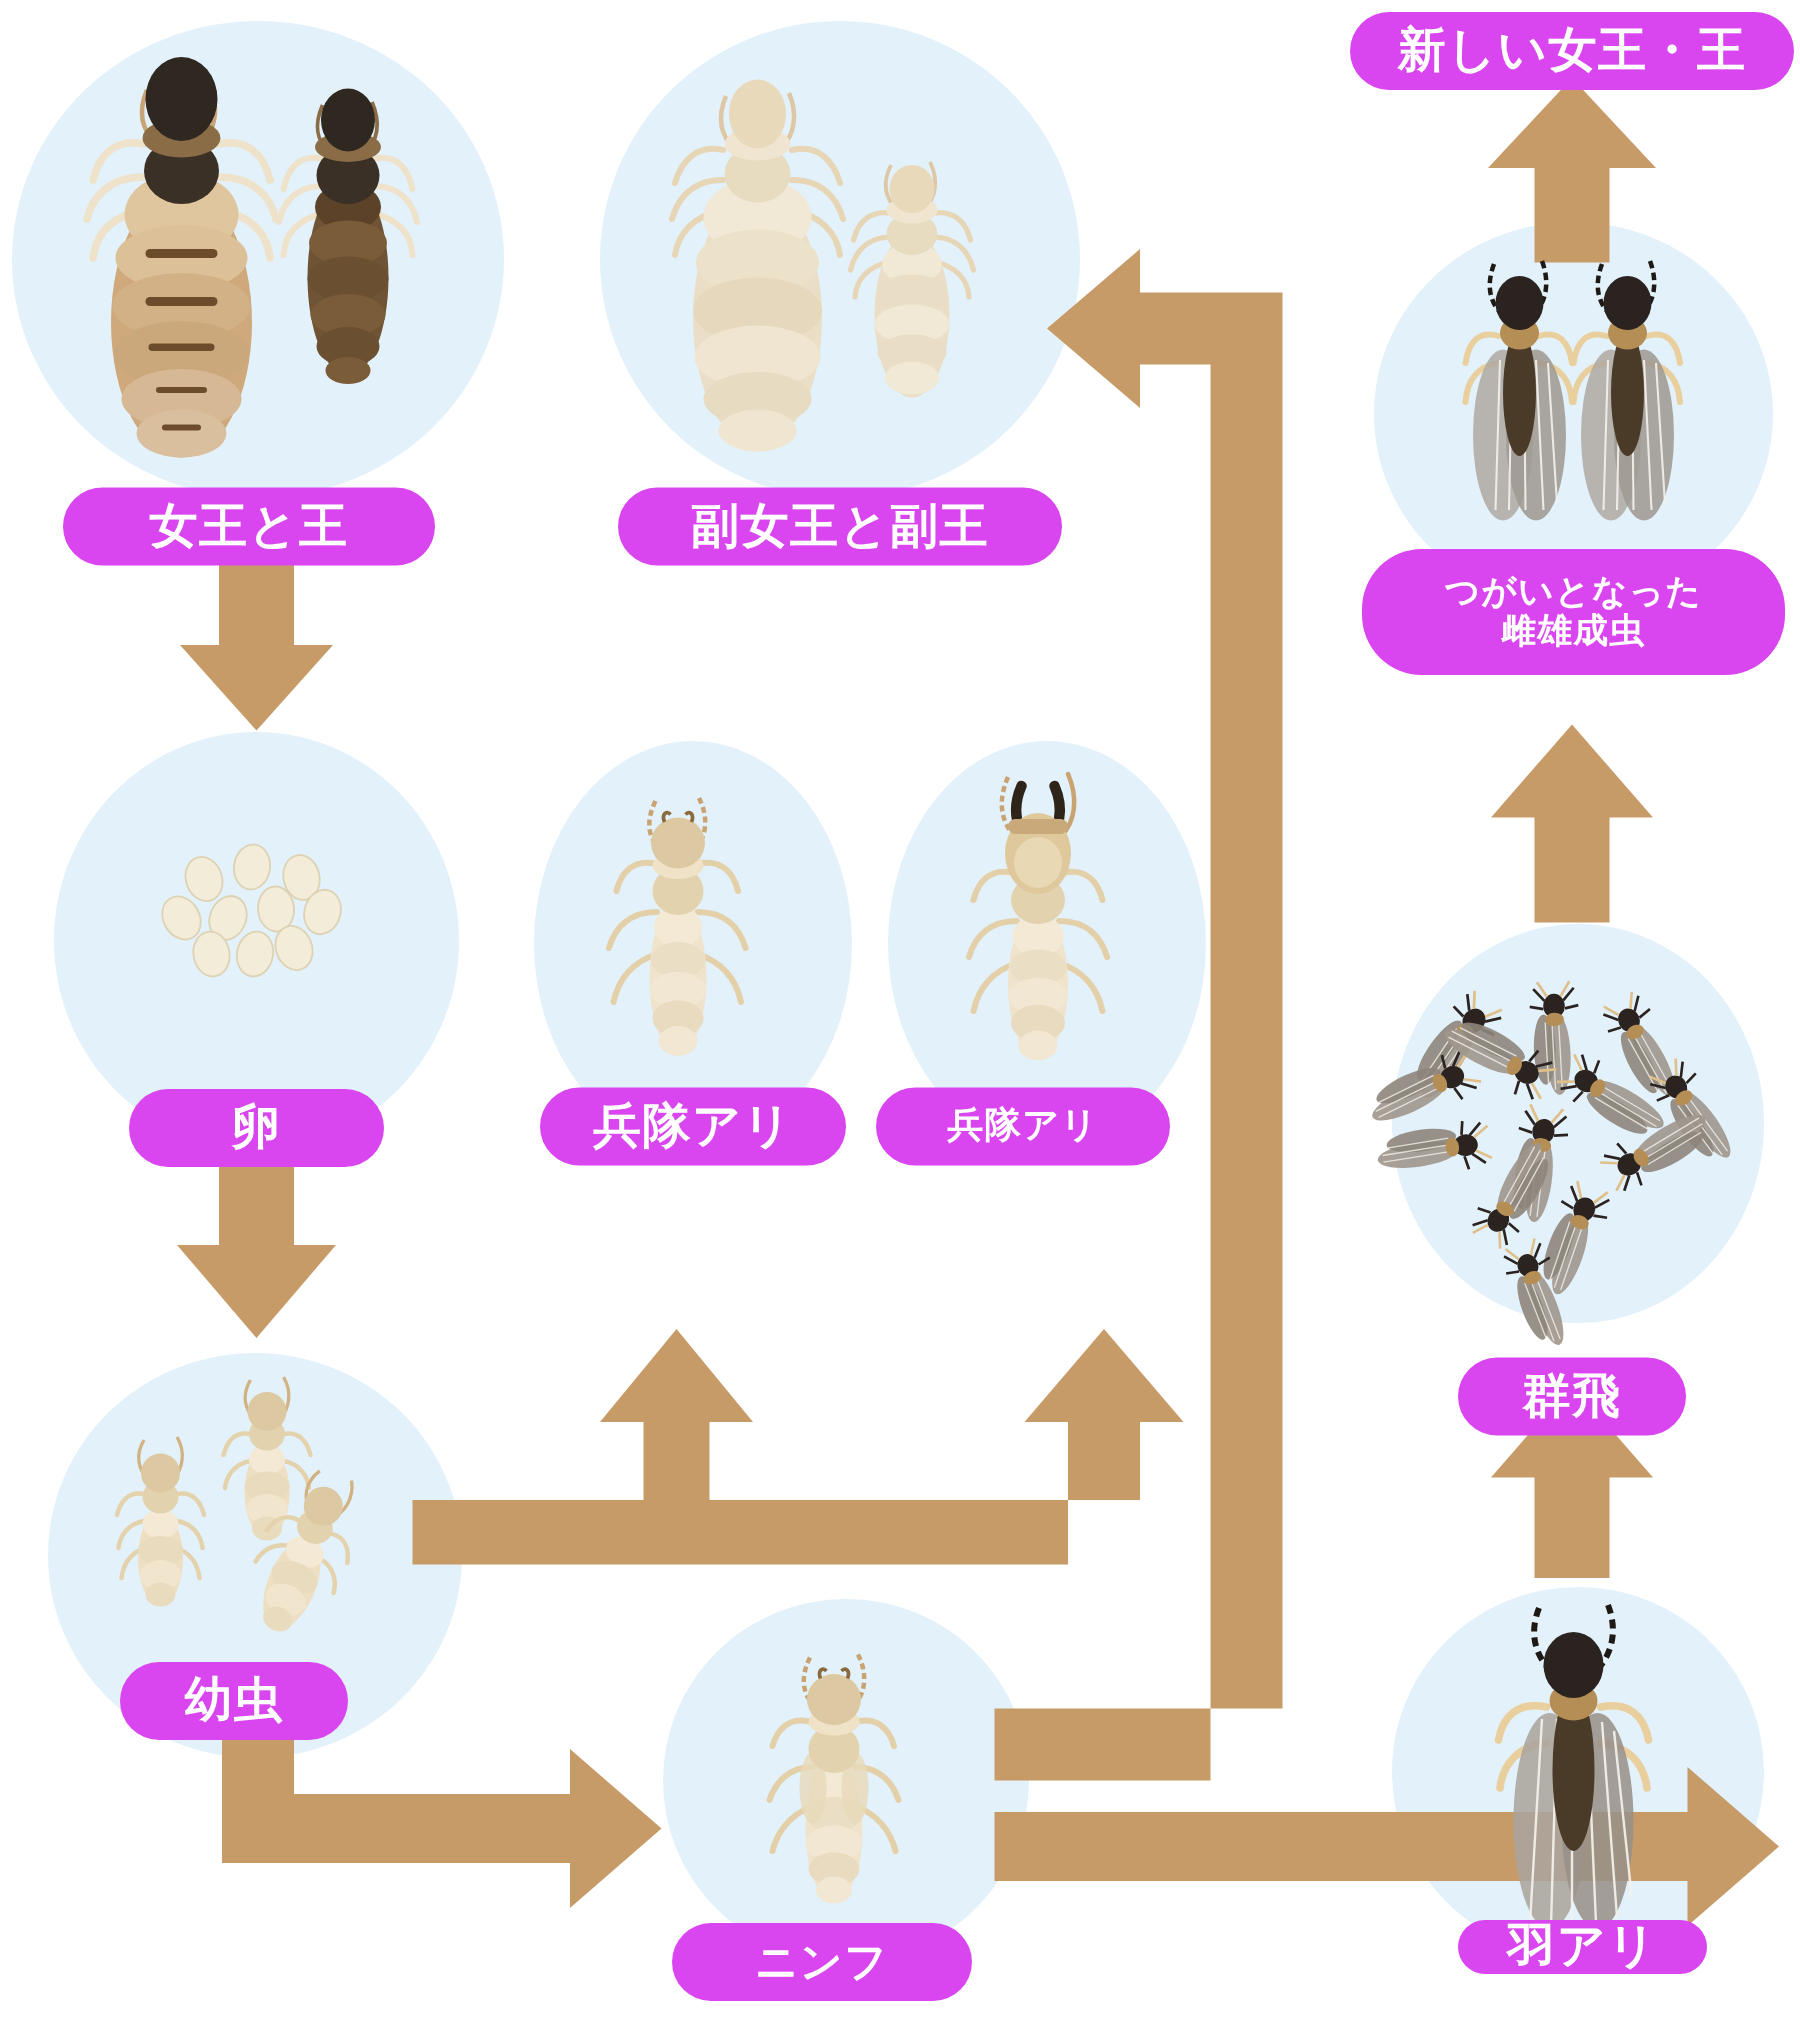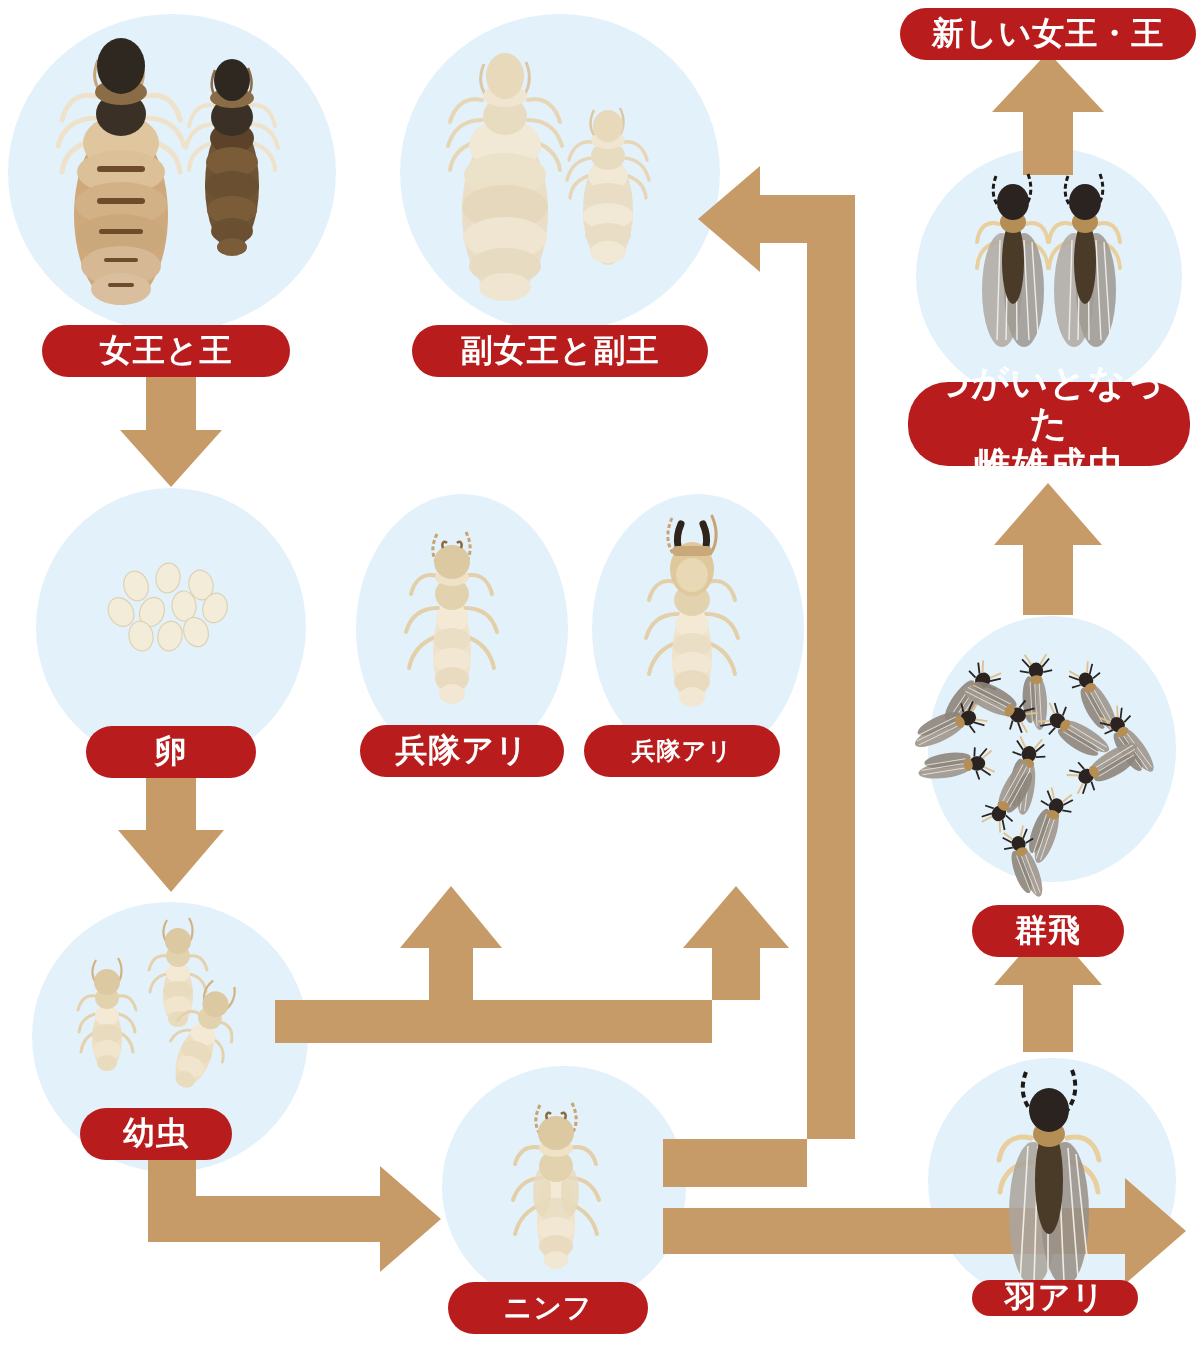--- a/index.html
+++ b/index.html
@@ -19,21 +19,21 @@
     left: 0; top: 0;
     width: 1200px; height: 1362px;
   }
   .bubble {
     position: absolute;
     background: #e3f1fb;
     border-radius: 50%;
   }
   .badge {
     position: absolute;
-    background: #b91c1c;
+    background: #d946ef;
     color: #ffffff;
     border-radius: 40px;
     font-weight: bold;
     letter-spacing: 1px;
     display: flex;
     align-items: center;
     justify-content: center;
     text-align: center;
     line-height: 1.12;
     white-space: pre-line;
@@ -205,21 +205,21 @@
       <path d="M1071,242 C1057,244 1050,254 1049,268" stroke="#e8cf9d" stroke-width="4" fill="none" stroke-linecap="round"></path>
       <path d="M1098,242 C1112,244 1119,254 1120,268" stroke="#e8cf9d" stroke-width="4" fill="none" stroke-linecap="round"></path>
       <ellipse cx="1074" cy="290" rx="20" ry="57" fill="#b0aaa3" opacity="0.86"></ellipse>
       <ellipse cx="1096" cy="290" rx="20" ry="57" fill="#9e9890" opacity="0.86"></ellipse>
       <path d="M1072,240 L1069,340 M1080,240 L1078,340 M1088,240 L1089,340 M1096,240 L1101,340 M1104,242 L1110,336" stroke="#f4f1ec" stroke-width="1.4" fill="none" opacity="0.9"></path>
       <ellipse cx="1085" cy="262" rx="11" ry="42" fill="#4a3a28"></ellipse>
       <ellipse cx="1085" cy="222" rx="13" ry="11" fill="#b58e56"></ellipse>
       <ellipse cx="1085" cy="202" rx="16" ry="18" fill="#2b2320"></ellipse>
     </g>
   </svg>
-  <div class="badge" style="left:908px; top:382px; width:282px; height:84px; font-size:37px;">つがいとなった
+  <div class="badge" style="left:908px; top:366px; width:282px; height:84px; font-size:23px;">つがいとなった
 雌雄成虫</div>
 
   <div class="bubble" style="left:36px; top:488px; width:270px; height:278px;"></div>
   <svg class="art-layer" viewBox="0 0 1200 1362" xmlns="http://www.w3.org/2000/svg">
     <g fill="#f3ecd8" stroke="#ddd2b4" stroke-width="1.2">
       <ellipse cx="136" cy="586" rx="12" ry="15" transform="rotate(-18 136 586)"></ellipse>
       <ellipse cx="168" cy="578" rx="12" ry="15" transform="rotate(8 168 578)"></ellipse>
       <ellipse cx="201" cy="585" rx="12" ry="15" transform="rotate(-12 201 585)"></ellipse>
       <ellipse cx="121" cy="612" rx="12" ry="15" transform="rotate(-30 121 612)"></ellipse>
       <ellipse cx="152" cy="612" rx="12" ry="15" transform="rotate(22 152 612)"></ellipse>

